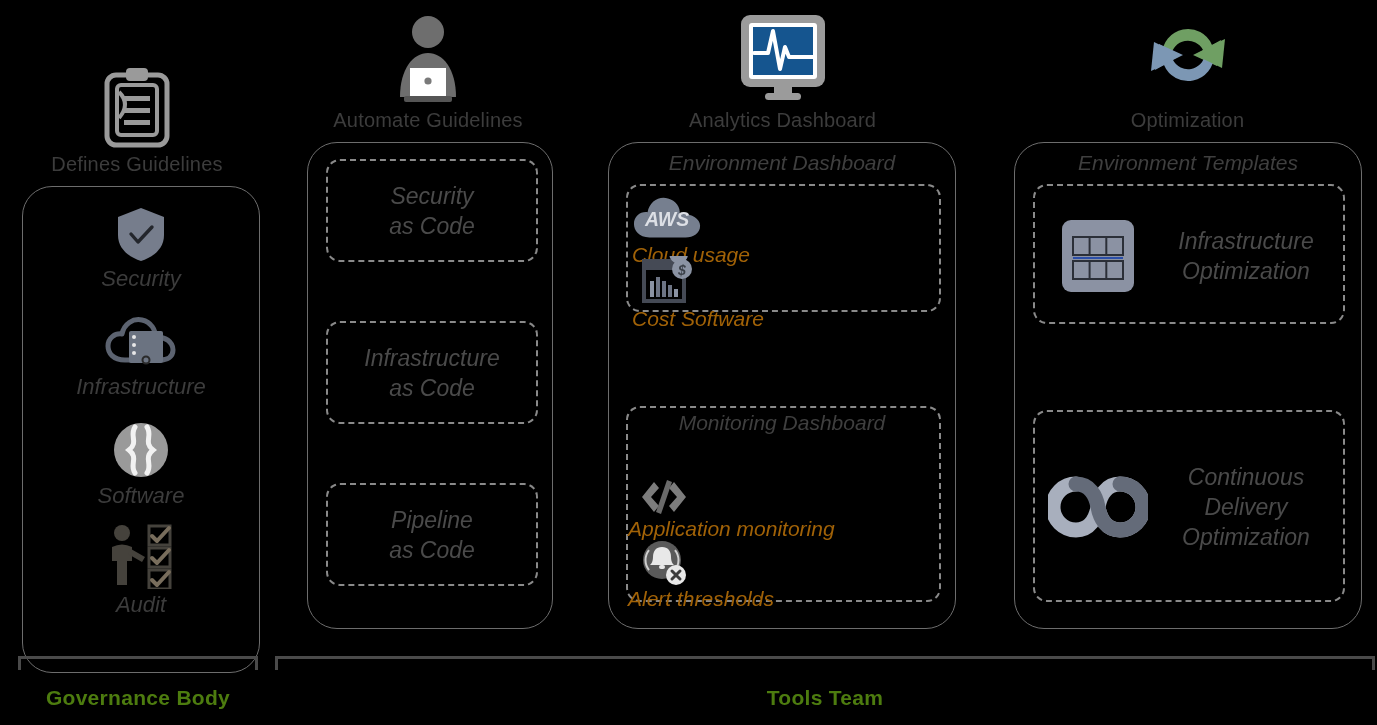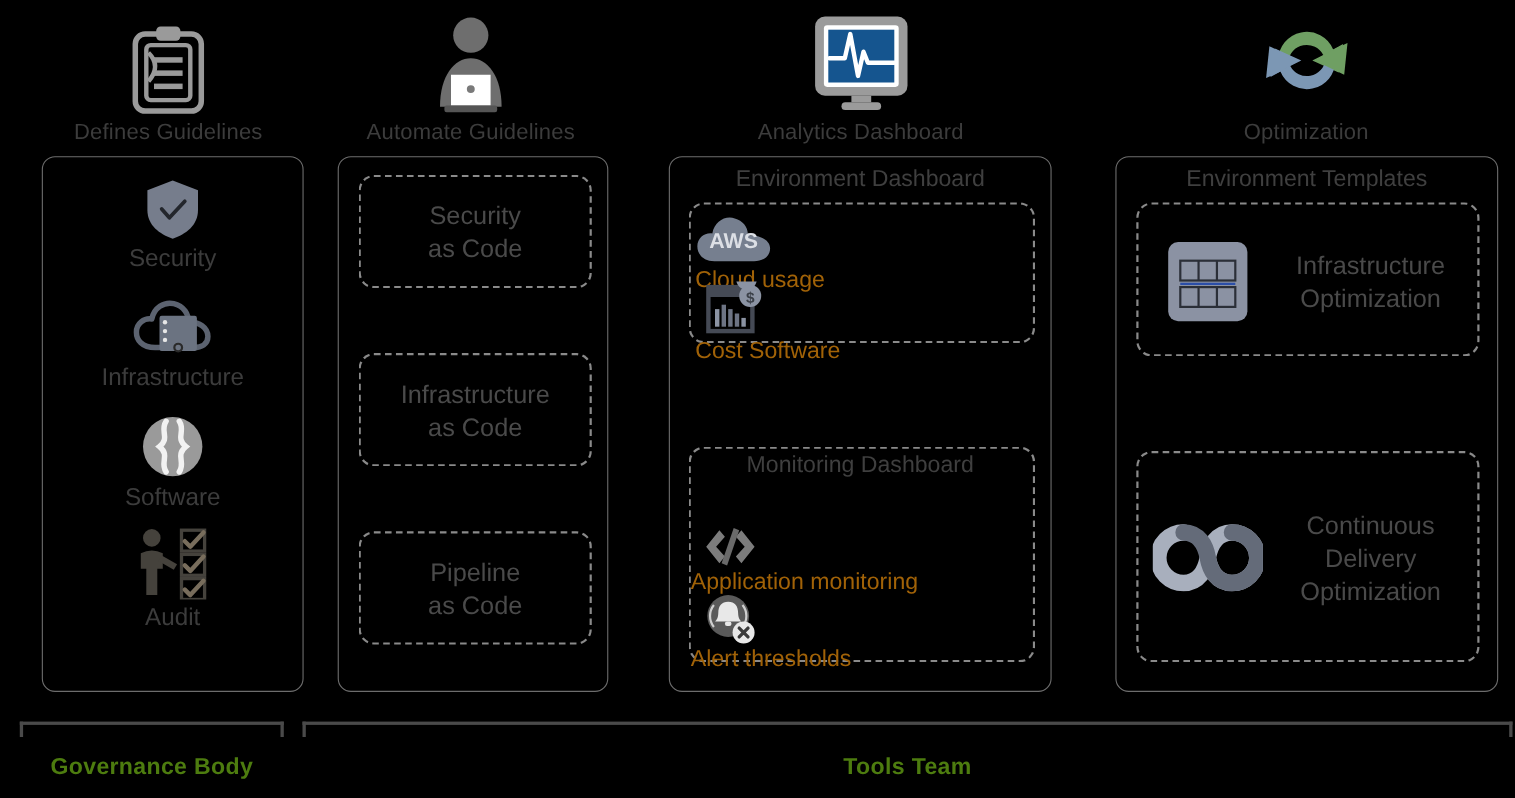--- a/index.html
+++ b/index.html
@@ -11,22 +11,23 @@
   .col{position:absolute;top:0;}
   .head{ text-align:center; }
   .head-icon{height:105px;display:flex;align-items:flex-end;justify-content:center;}
   .head-label{
     color:#3c3c3c;font-size:20px;line-height:26px;letter-spacing:.2px;
     margin-top:2px;
   }
   .card{
     position:absolute;
     border:1.6px solid #6d6d6d;
-    border-radius:12px;
+    border-radius:30px;
     box-sizing:border-box;
+    font-style:italic;
   }
   .card-title{
     position:absolute;left:0;right:0;top:8px;text-align:center;
     color:#3f3f3f;font-size:21px;
   }
   .dashed{
     position:absolute;
     border:2px dashed #8a8a8a;
     border-radius:14px;
     box-sizing:border-box;
@@ -52,21 +53,21 @@
     position:absolute;text-align:center;
     color:#4d7c0f;font-weight:bold;font-size:21px;letter-spacing:.3px;
   }
   .tpl-row{position:absolute;display:flex;align-items:center;}
   .tpl-row .tr-icon{width:110px;display:flex;align-items:center;justify-content:center;flex:none;}
   .tpl-row .tr-label{color:#4a4a4a;font-size:23px;line-height:30px;text-align:center;flex:1;}
 </style>
 </head>
 <body>
 
-<div class="col" style="left:28px;width:250px;">
+<div class="col" style="left:12px;width:250px;margin-top:44px;">
   <div class="head">
     <div class="head-icon">
       <svg width="76" height="84" viewBox="0 0 76 84">
         <rect x="8" y="10" width="60" height="70" rx="9" fill="none" stroke="#9a9a9a" stroke-width="5"></rect>
         <rect x="18" y="20" width="40" height="50" rx="4" fill="none" stroke="#9a9a9a" stroke-width="4"></rect>
         <rect x="27" y="3" width="22" height="13" rx="4" fill="#9a9a9a"></rect>
         <rect x="25" y="31" width="26" height="5" fill="#9a9a9a"></rect>
         <rect x="25" y="43" width="26" height="5" fill="#9a9a9a"></rect>
         <rect x="25" y="55" width="26" height="5" fill="#9a9a9a"></rect>
         <path d="M20 27 q12 12 0 26" fill="none" stroke="#9a9a9a" stroke-width="4"></path>

